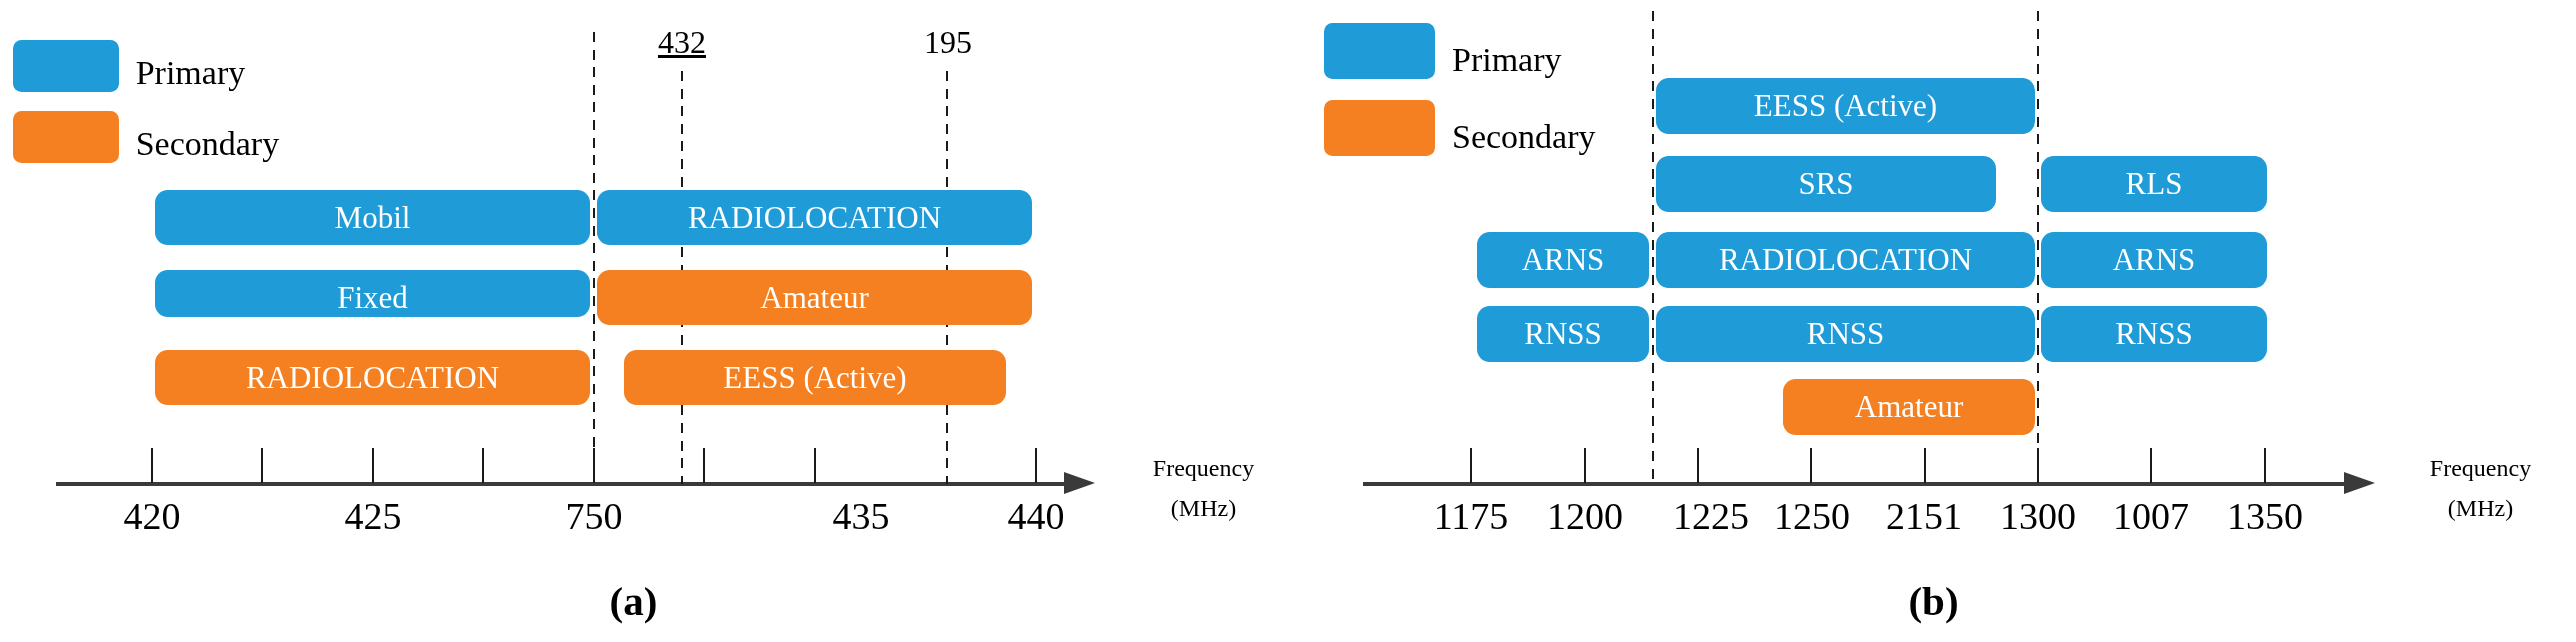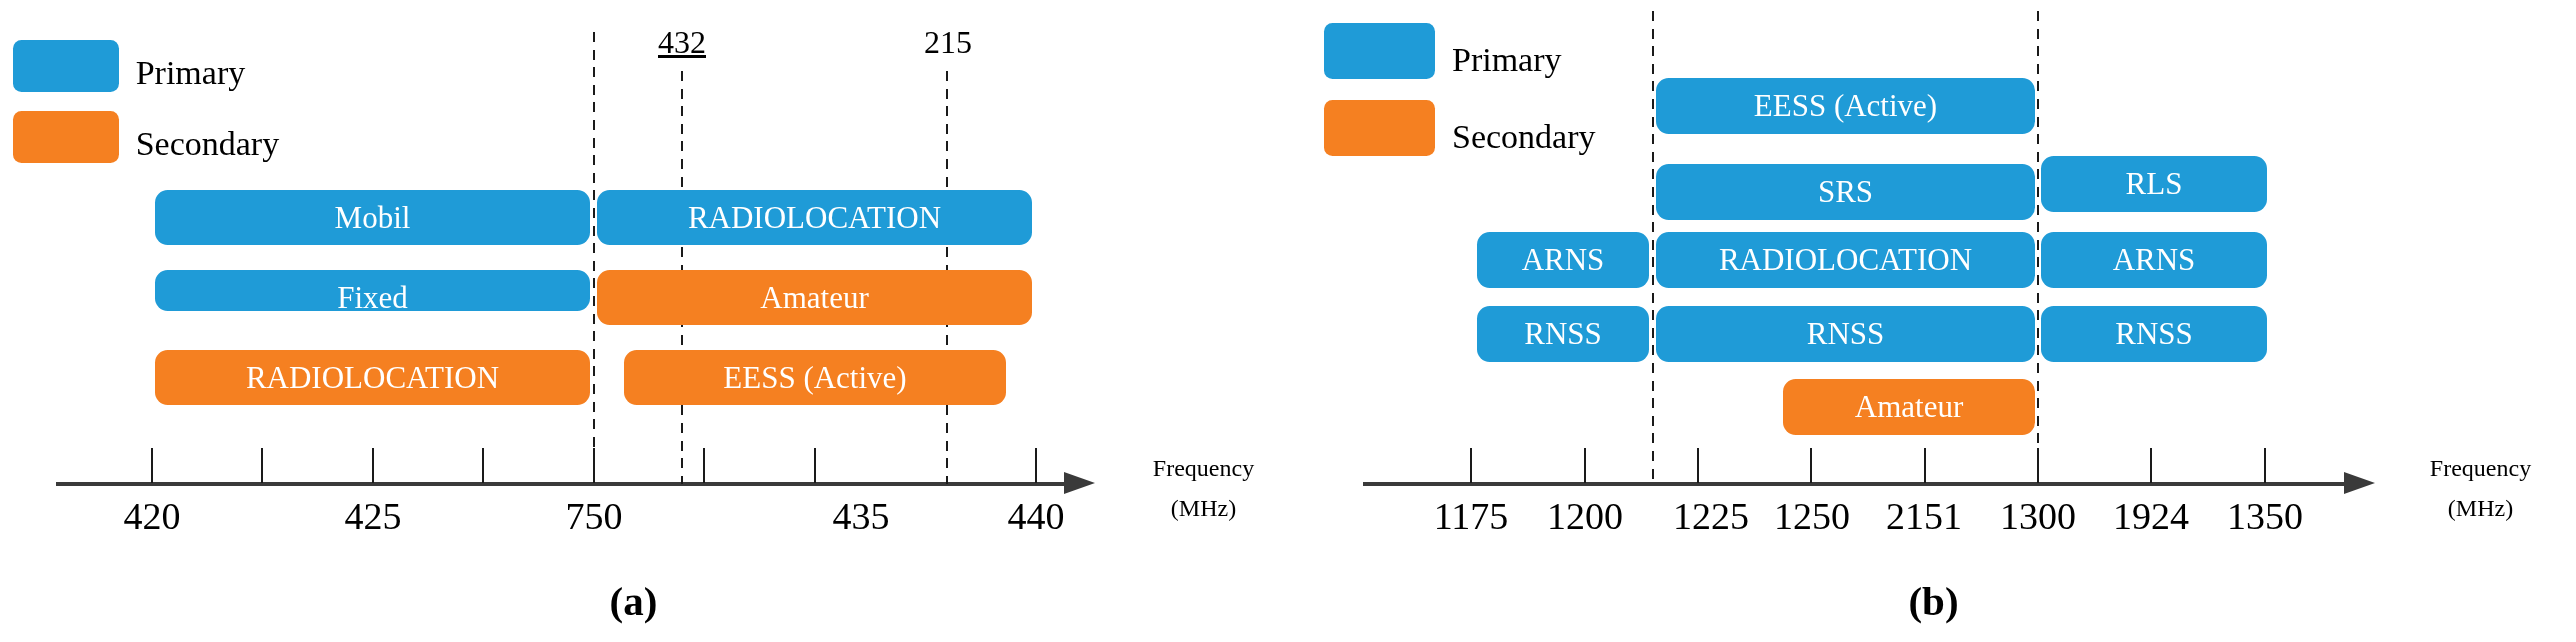--- a/index.html
+++ b/index.html
@@ -96,49 +96,49 @@
       <div class="tick" style="left: 1035px; top: 448px; height: 35px;"></div>
       <div class="tick-label" style="left: 152px; top: 494px;">420</div>
       <div class="tick-label" style="left: 373px; top: 494px;">425</div>
       <div class="tick-label" style="left: 594px; top: 494px;">750</div>
       <div class="tick-label" style="left: 861px; top: 494px;">435</div>
       <div class="tick-label" style="left: 1036px; top: 494px;">440</div>
       <div class="dash-line" style="left: 593px; top: 32px; height: 451px;"></div>
       <div class="dash-line" style="left: 681px; top: 71px; height: 413px;"></div>
       <div class="dash-label" style="left: 682px; top: 24px; text-decoration: underline;">432</div>
       <div class="dash-line" style="left: 946px; top: 71px; height: 413px;"></div>
-      <div class="dash-label" style="left: 948px; top: 24px;">215</div>
+      <div class="dash-label" style="left: 948px; top: 24px;">195</div>
       <div class="band primary" style="left: 155px; top: 190px; width: 435px; height: 55px; line-height: 55px;">Mobil</div>
       <div class="band primary" style="left: 597px; top: 190px; width: 435px; height: 55px; line-height: 55px;">RADIOLOCATION</div>
-      <div class="band primary" style="left: 155px; top: 270px; width: 435px; height: 41px; line-height: 55px;">Fixed</div>
+      <div class="band primary" style="left: 155px; top: 270px; width: 435px; height: 47px; line-height: 55px;">Fixed</div>
       <div class="band secondary" style="left: 597px; top: 270px; width: 435px; height: 55px; line-height: 55px;">Amateur</div>
       <div class="band secondary" style="left: 155px; top: 350px; width: 435px; height: 55px; line-height: 55px;">RADIOLOCATION</div>
       <div class="band secondary" style="left: 624px; top: 350px; width: 382px; height: 55px; line-height: 55px;">EESS (Active)</div>
       <div class="axis-line" style="left: 1363px; top: 482px; width: 984px;"></div>
       <div class="axis-arrow" style="left: 2344px; top: 472px;"></div>
       <div class="tick" style="left: 1470px; top: 448px; height: 35px;"></div>
       <div class="tick" style="left: 1584px; top: 448px; height: 35px;"></div>
       <div class="tick" style="left: 1697px; top: 448px; height: 35px;"></div>
       <div class="tick" style="left: 1810px; top: 448px; height: 35px;"></div>
       <div class="tick" style="left: 1924px; top: 448px; height: 35px;"></div>
       <div class="tick" style="left: 2037px; top: 448px; height: 35px;"></div>
       <div class="tick" style="left: 2150px; top: 448px; height: 35px;"></div>
       <div class="tick" style="left: 2264px; top: 448px; height: 35px;"></div>
       <div class="tick-label" style="left: 1471px; top: 494px;">1175</div>
       <div class="tick-label" style="left: 1585px; top: 494px;">1200</div>
       <div class="tick-label" style="left: 1711px; top: 494px;">1225</div>
       <div class="tick-label" style="left: 1812px; top: 494px;">1250</div>
       <div class="tick-label" style="left: 1924px; top: 494px;">2151</div>
       <div class="tick-label" style="left: 2038px; top: 494px;">1300</div>
-      <div class="tick-label" style="left: 2151px; top: 494px;">1924</div>
+      <div class="tick-label" style="left: 2151px; top: 494px;">1007</div>
       <div class="tick-label" style="left: 2265px; top: 494px;">1350</div>
       <div class="dash-line" style="left: 1652px; top: 10.6px; height: 472px;"></div>
       <div class="dash-line" style="left: 2037px; top: 10.6px; height: 472px;"></div>
       <div class="band primary" style="left: 1656px; top: 78px; width: 379px; height: 56px; line-height: 56px;">EESS (Active)</div>
-      <div class="band primary" style="left: 1656px; top: 164px; width: 379px; height: 56px; line-height: 56px;">SRS</div>
+      <div class="band primary" style="left: 1656px; top: 156px; width: 340px; height: 56px; line-height: 56px;">SRS</div>
       <div class="band primary" style="left: 2041px; top: 156px; width: 226px; height: 56px; line-height: 56px;">RLS</div>
       <div class="band primary" style="left: 1477px; top: 232px; width: 172px; height: 56px; line-height: 56px;">ARNS</div>
       <div class="band primary" style="left: 1656px; top: 232px; width: 379px; height: 56px; line-height: 56px;">RADIOLOCATION</div>
       <div class="band primary" style="left: 2041px; top: 232px; width: 226px; height: 56px; line-height: 56px;">ARNS</div>
       <div class="band primary" style="left: 1477px; top: 306px; width: 172px; height: 56px; line-height: 56px;">RNSS</div>
       <div class="band primary" style="left: 1656px; top: 306px; width: 379px; height: 56px; line-height: 56px;">RNSS</div>
       <div class="band primary" style="left: 2041px; top: 306px; width: 226px; height: 56px; line-height: 56px;">RNSS</div>
       <div class="band secondary" style="left: 1783px; top: 379px; width: 252px; height: 56px; line-height: 56px;">Amateur</div>
     </div>
 </div>

